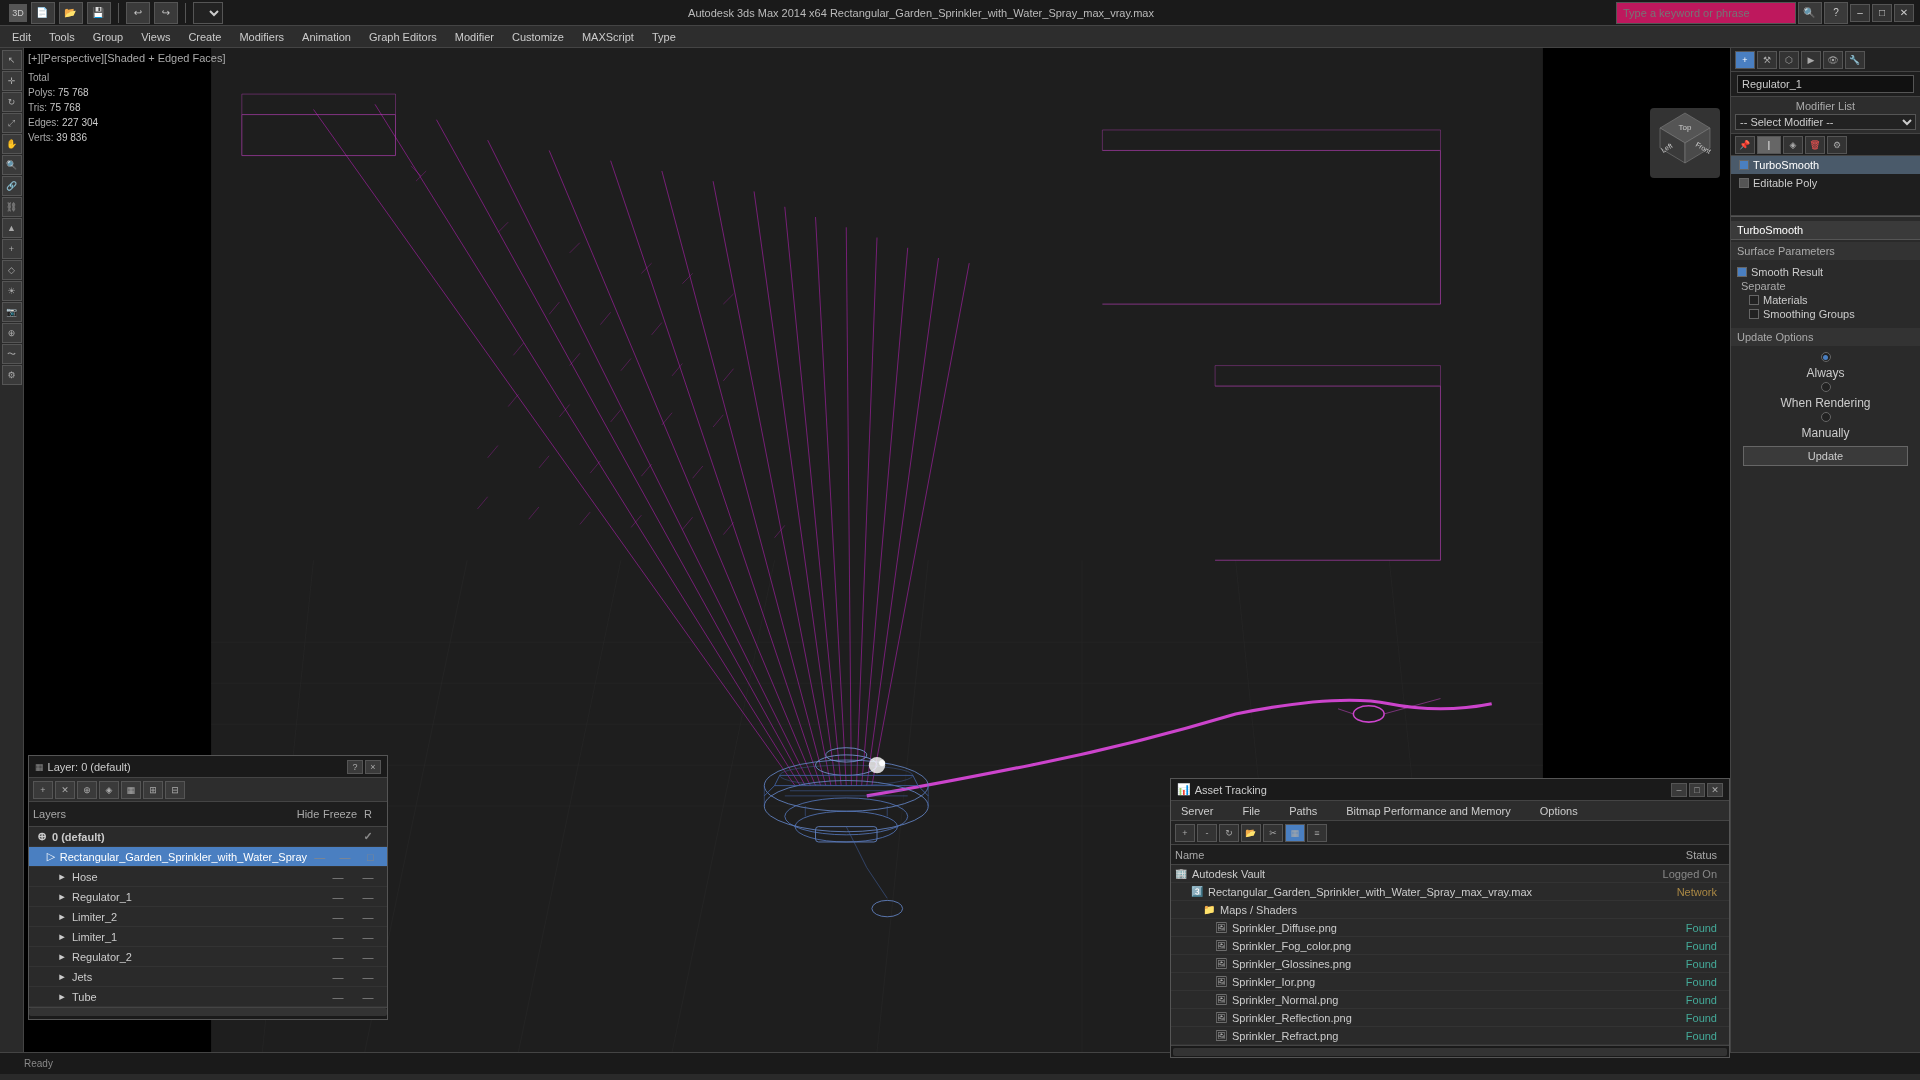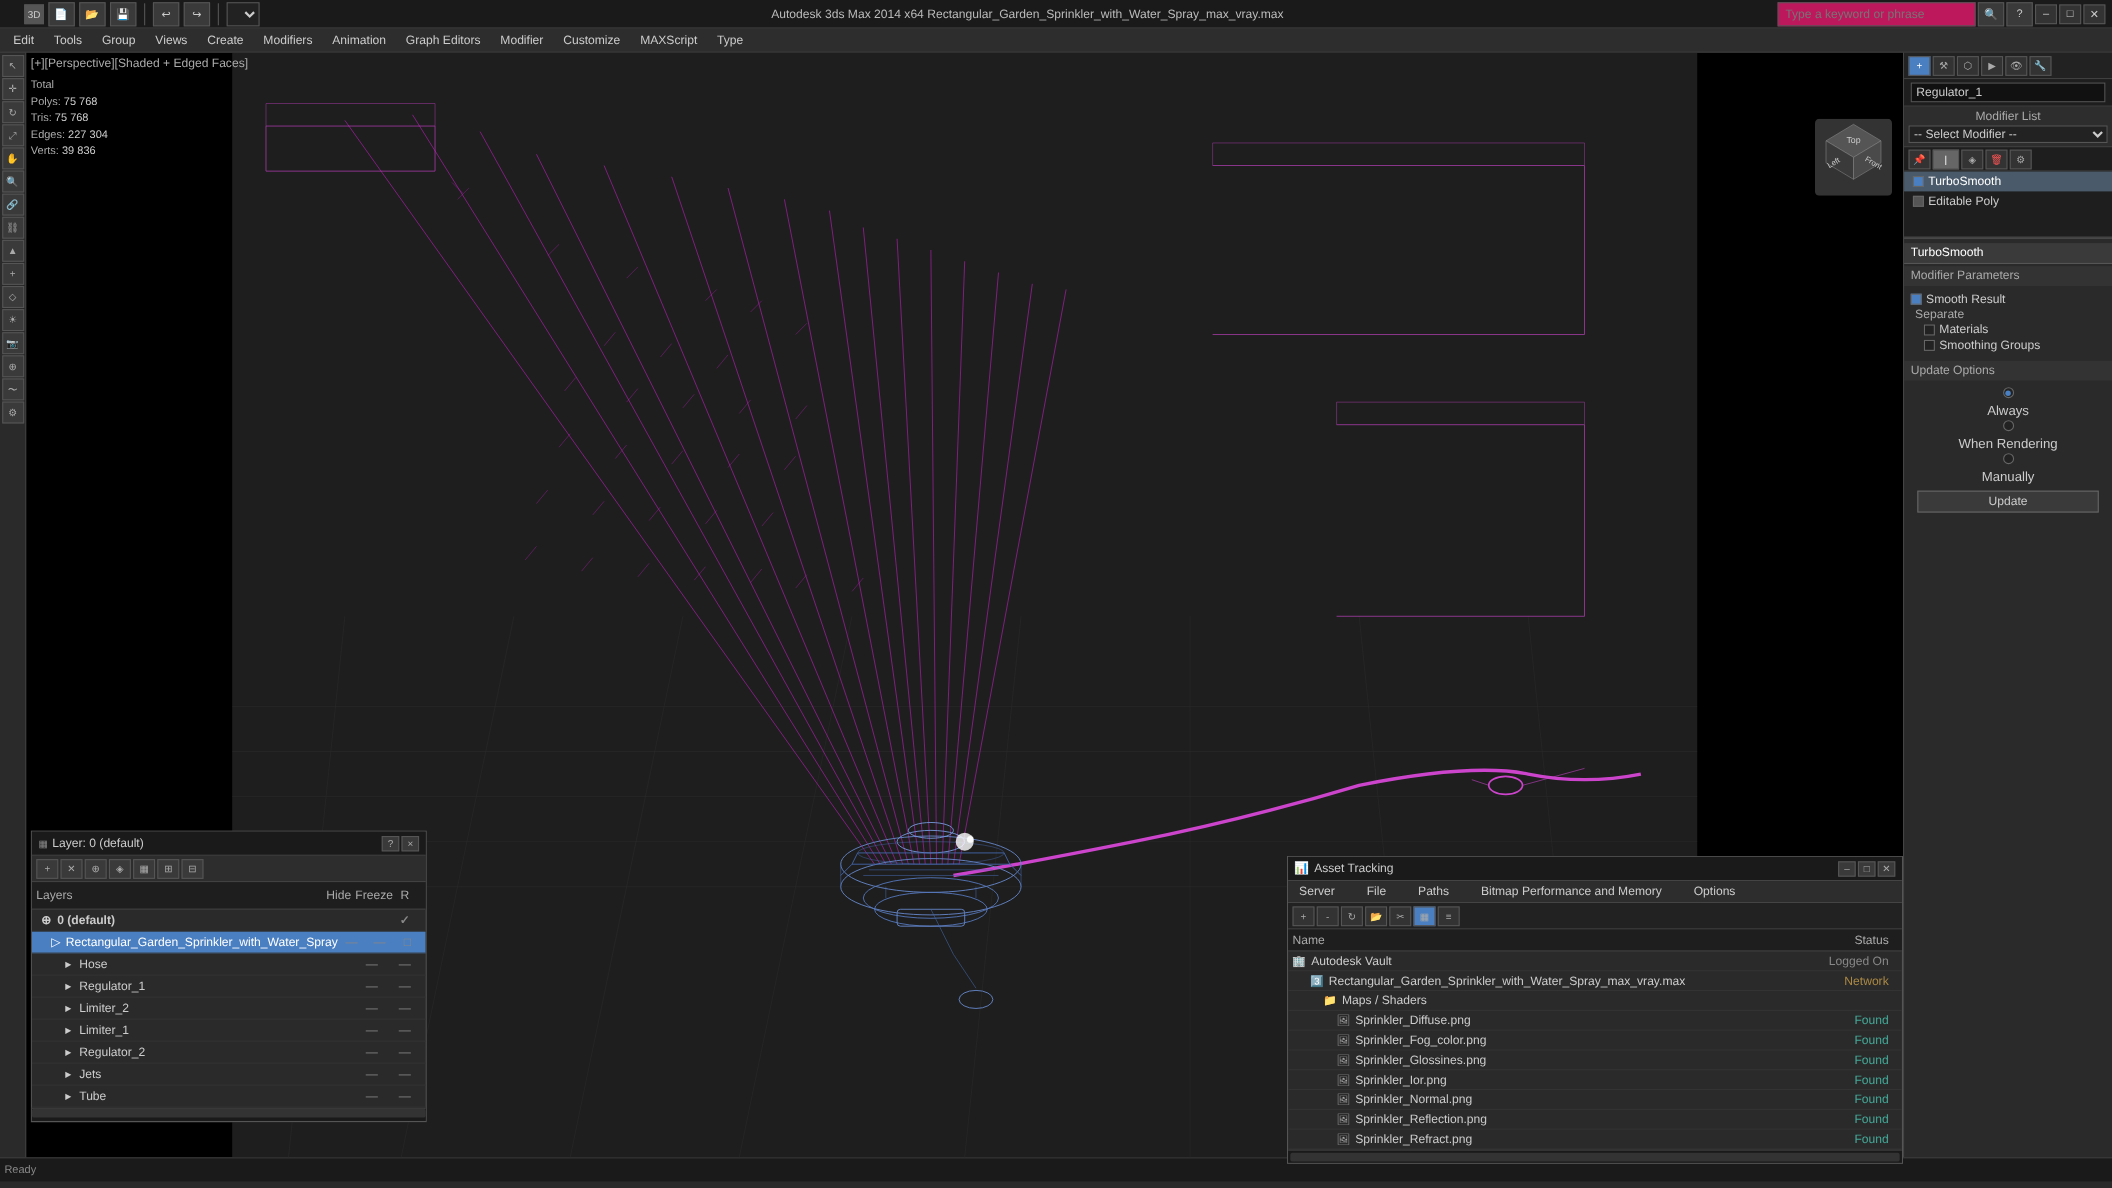--- a/index.html
+++ b/index.html
@@ -3,21 +3,21 @@
   <meta charset="utf-8">
   <style>
     * { margin: 0; padding: 0; box-sizing: border-box; }
     body { width: 1920px; height: 1080px; background: #2a2a2a; font-family: 'Segoe UI', Tahoma, sans-serif; font-size: 11px; color: #ccc; overflow: hidden; }
 
     
     #titlebar {
       width: 100%; height: 26px; background: #1a1a1a; display: flex; align-items: center; justify-content: space-between;
       border-bottom: 1px solid #444;
     }
-    #titlebar .left { display: flex; align-items: center; gap: 4px; padding: 0 22px; }
+    #titlebar .left { display: flex; align-items: center; gap: 4px; padding: 0 9px; }
     #titlebar .title { flex: 1; text-align: center; font-size: 11px; color: #bbb; }
     #titlebar .right { display: flex; align-items: center; gap: 2px; padding: 0 6px; }
     #titlebar .winbtn { width: 20px; height: 18px; background: #333; border: 1px solid #555; color: #ccc; font-size: 10px; cursor: pointer; display: flex; align-items: center; justify-content: center; }
 
     
     #menubar {
       width: 100%; height: 22px; background: #2d2d2d; display: flex; align-items: center;
       border-bottom: 1px solid #444; padding: 0 4px; gap: 2px;
     }
     .menu-item { padding: 2px 8px; color: #ccc; cursor: pointer; font-size: 11px; height: 100%; display: flex; align-items: center; }
@@ -119,21 +119,21 @@
     .asset-name { flex: 1; }
     .asset-status { width: 80px; text-align: right; padding-right: 8px; font-size: 11px; }
     .asset-status.found { color: #4a9; }
     .asset-status.network { color: #a84; }
     .asset-status.logged { color: #888; }
     .asset-icon { width: 14px; margin-right: 3px; color: #aaa; font-size: 10px; }
     #asset-scrollbar { height: 12px; background: #1a1a1a; border-top: 1px solid #444; display: flex; align-items: center; padding: 0 2px; }
     .scrollbar-track { flex: 1; height: 8px; background: #333; border-radius: 2px; }
 
     
-    #statusbar { width: 100%; height: 22px; background: #1a1a1a; border-top: 1px solid #444; display: flex; align-items: center; padding: 0 4px; gap: 8px; font-size: 10px; color: #888; }
+    #statusbar { width: 100%; height: 22px; background: #1a1a1a; border-top: 1px solid #444; display: flex; align-items: center; padding: 0 24px; gap: 8px; font-size: 10px; color: #888; }
 
     
     svg#scene-svg line { stroke-width: 0.5; }
 
     
     #rp-name-box { padding: 3px 6px; background: #1e1e1e; border-bottom: 1px solid #444; }
     #rp-name-input { width: 100%; background: #111; border: 1px solid #555; color: #ccc; font-size: 11px; padding: 2px 4px; }
   </style>
 </head>
 <body>
@@ -396,21 +396,21 @@
       </div>
       <div class="modifier-item">
         <div class="checkbox" style="background:#555;"></div>
         <span>Editable Poly</span>
       </div>
     </div>
 
     <div id="turbosmooth-panel">
       <div class="ts-header">TurboSmooth</div>
 
-      <div class="section-title">Modifier Parameters</div>
+      <div class="section-title">Surface Parameters</div>
       <div class="ts-section">
         <div class="ts-checkbox-row">
           <div class="ts-checkbox checked"></div>
           <span>Smooth Result</span>
         </div>
         <div style="padding-left:4px;font-size:11px;color:#aaa;margin:2px 0;">Separate</div>
         <div class="ts-checkbox-row" style="margin-left:12px;">
           <div class="ts-checkbox"></div>
           <span>Materials</span>
         </div>

